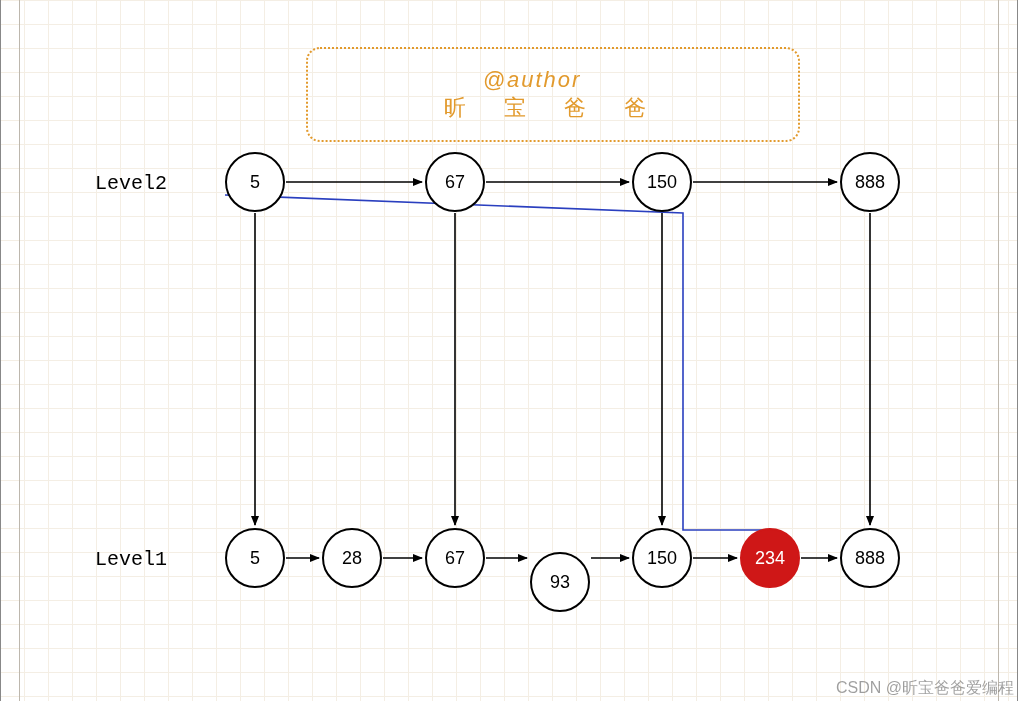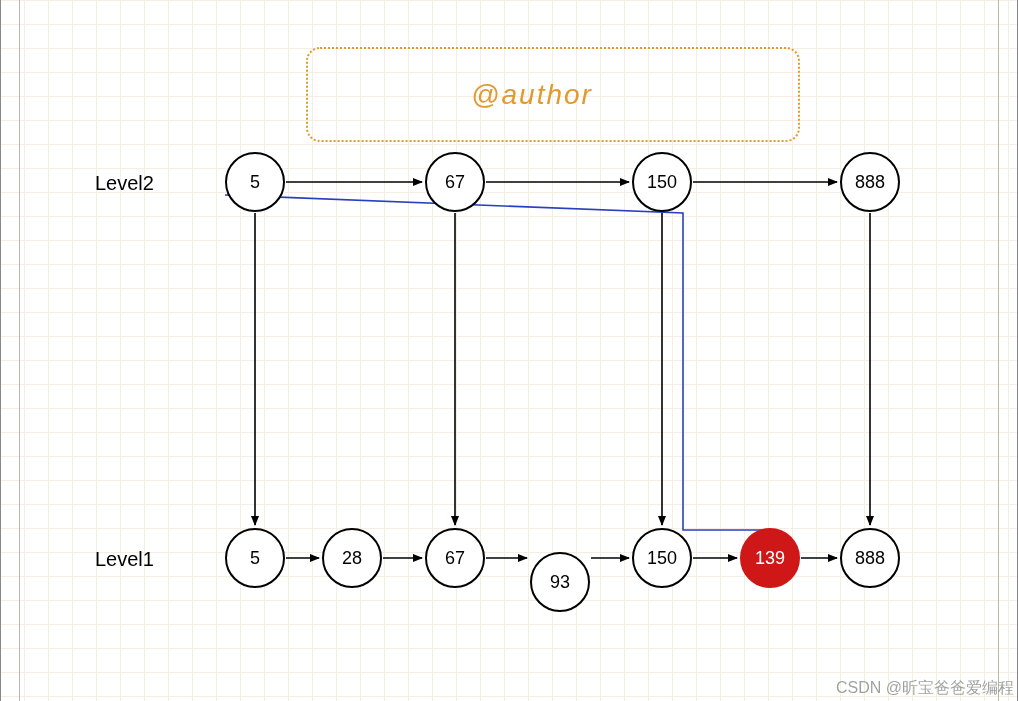--- a/index.html
+++ b/index.html
@@ -52,21 +52,21 @@
   .author-box {
     position: absolute;
     border: 2px dotted #e29a2d;
     border-radius: 14px;
     color: #e29a2d;
     font-family: "Comic Sans MS", cursive, sans-serif;
     display: flex;
     align-items: center;
     justify-content: center;
     letter-spacing: 2px;
-    font-size: 28px;
+    font-size: 22px;
     font-weight: 500;
     padding: 0 10px;
     box-sizing: border-box;
     flex-direction: column;
   }
   .author-box .tag {
     font-style: italic;
     margin-right: 42px;
   }
   .author-box .name {
@@ -95,21 +95,21 @@
     font-size: 18px;
     box-sizing: border-box;
   }
   .node.highlight {
     background: #cf1717;
     border-color: #cf1717;
     color: #fff;
   }
   .level-label {
     position: absolute;
-    font-family: Liberation Sans, sans-serif;
+    font-family: Liberation Mono, monospace;
     font-size: 20px;
     color: #000;
   }
 
   .watermark {
     position: absolute;
     right: 4px;
     bottom: 2px;
     font-size: 16px;
     color: rgba(0,0,0,0.38);
@@ -145,20 +145,21 @@
         <line x1="693" y1="558" x2="737" y2="558" stroke="#000" stroke-width="1.6" marker-end="url(#arrowhead)"></line>
         <line x1="801" y1="558" x2="837" y2="558" stroke="#000" stroke-width="1.6" marker-end="url(#arrowhead)"></line>
       </g>
     <g id="path-group">
         <polyline points="225,195 683,213 683,530 770,530" fill="none" stroke="#2a3fbf" stroke-width="1.6"></polyline>
       </g>
   </svg>
 
   <div class="author-box" style="left: 306px; top: 47px; width: 494px; height: 95px;">
     <span class="tag">@author</span>
+    <span class="name">昕 宝 爸 爸</span>
   </div>
 
   <div id="node-layer">
       <div class="level-label" style="left: 95px; top: 172px;">Level2</div>
       <div class="level-label" style="left: 95px; top: 548px;">Level1</div>
       <div class="node" style="left: 225px; top: 152px; width: 60px; height: 60px;">
         <span>5</span>
       </div>
       <div class="node" style="left: 425px; top: 152px; width: 60px; height: 60px;">
         <span>67</span>
@@ -178,21 +179,21 @@
       <div class="node" style="left: 425px; top: 528px; width: 60px; height: 60px;">
         <span>67</span>
       </div>
       <div class="node" style="left: 530px; top: 552px; width: 60px; height: 60px;">
         <span>93</span>
       </div>
       <div class="node" style="left: 632px; top: 528px; width: 60px; height: 60px;">
         <span>150</span>
       </div>
       <div class="node highlight" style="left: 740px; top: 528px; width: 60px; height: 60px;">
-        <span>139</span>
+        <span>234</span>
       </div>
       <div class="node" style="left: 840px; top: 528px; width: 60px; height: 60px;">
         <span>888</span>
       </div>
     </div>
 
   <div class="watermark">CSDN @昕宝爸爸爱编程</div>
 </div>
 
 </body></html>

